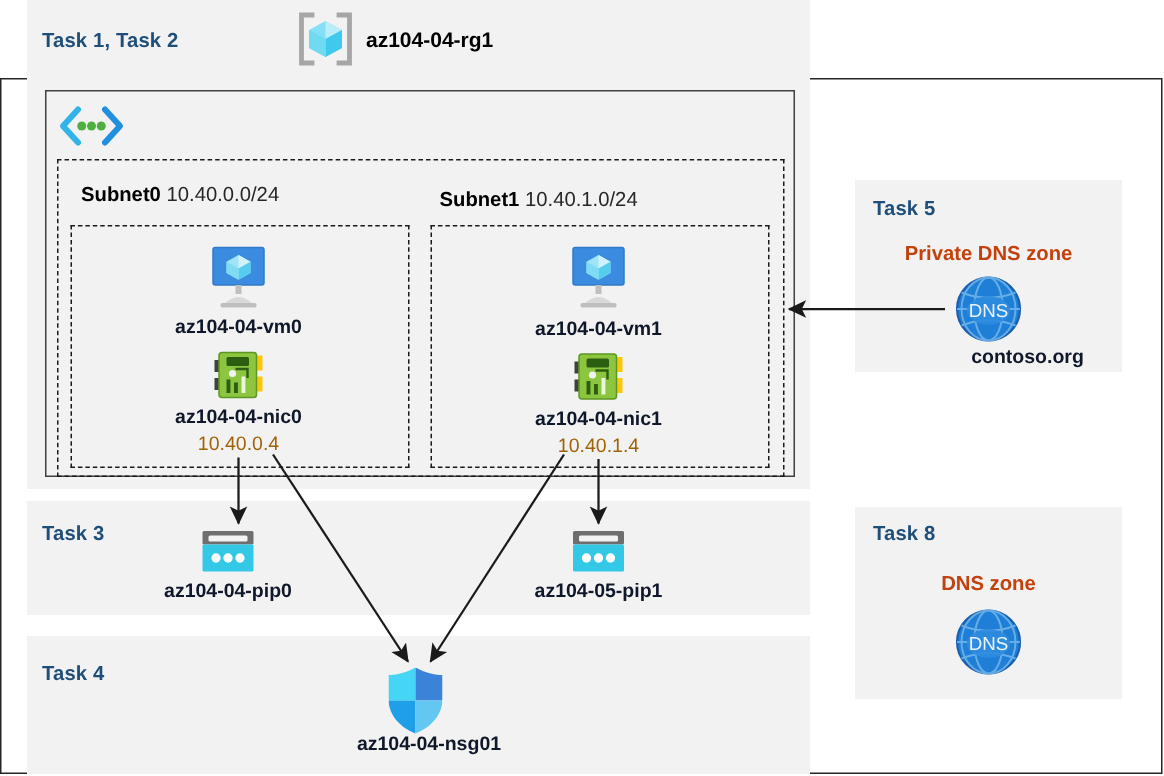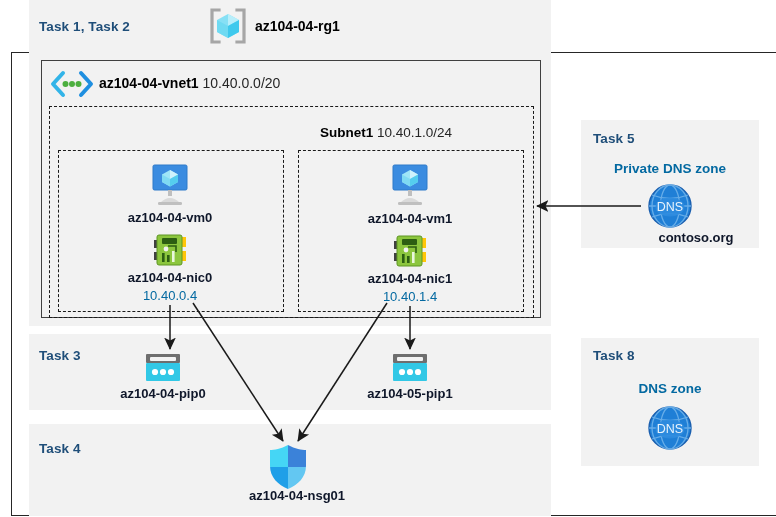--- a/index.html
+++ b/index.html
@@ -4,21 +4,21 @@
 <style>
   html,body{margin:0;padding:0;}
   body{
     width:776px;height:517px;
     background:#ffffff;
     font-family:"Liberation Sans", sans-serif;
     position:relative;
     overflow:hidden;
     -webkit-font-smoothing:antialiased;
   }
-  .canvas{position:absolute;left:0;top:0;width:613px;height:517px;margin-left:11px;}
+  .canvas{position:absolute;left:0;top:0;width:613px;height:517px;}
 
   
   .rg-panel{
     position:absolute;left:18px;top:0;width:522px;height:52px;
     background:#f2f2f2;
   }
   .outer-frame{
     position:absolute;left:0px;top:52px;width:775px;height:464px;
     border:1px solid #262626;
     box-sizing:border-box;
@@ -78,30 +78,30 @@
     font-weight:bold;
     color:#0f172a;
     white-space:nowrap;
     transform:translateX(-50%);
   }
   .res-sub{
     position:absolute;
     text-align:center;
     font-size:13px;
     font-weight:normal;
-    color:#0369a1;
+    color:#a16207;
     white-space:nowrap;
     transform:translateX(-50%);
   }
   .zone-title{
     position:absolute;
     text-align:center;
     font-size:13.5px;
     font-weight:bold;
-    color:#0369a1;
+    color:#c2410c;
     white-space:nowrap;
     transform:translateX(-50%);
   }
 
   
   .icon{position:absolute;transform:translateX(-50%);line-height:0;}
   .icon-left{position:absolute;line-height:0;}
 
   svg{display:block;overflow:visible;}
   .arrows{position:absolute;left:0;top:0;width:776px;height:517px;pointer-events:none;}
@@ -155,25 +155,25 @@
     <svg width="46" height="28" viewBox="0 0 46 28">
       <g fill="none" stroke-width="4" stroke-linecap="round" stroke-linejoin="round">
         <path d="M14 3 L4 14 L14 25" stroke="#32B4E8"></path>
         <path d="M32 3 L42 14 L32 25" stroke="#1F8FE0"></path>
       </g>
       <circle cx="16.5" cy="14" r="3" fill="#4CAF3F"></circle>
       <circle cx="23" cy="14" r="3" fill="#4CAF3F"></circle>
       <circle cx="29.5" cy="14" r="3" fill="#4CAF3F"></circle>
     </svg>
   </div>
-  <div class="hdr-name" style="left:88px;top:75px;">
-    <b>az104-04-vnet1</b><span> </span><span class="plain">10.40.0.0/20</span>
-  </div>
-
-  <div class="hdr-name" style="left:309px;top:125px;font-size:13.5px;">
+
+  <div class="hdr-name" style="left:54px;top:122px;font-size:13.5px;">
+    <b>Subnet0</b><span> </span><span class="plain">10.40.0.0/24</span>
+  </div>
+  <div class="hdr-name" style="left:293px;top:125px;font-size:13.5px;">
     <b>Subnet1</b><span> </span><span class="plain">10.40.1.0/24</span>
   </div>
 
   <div class="icon" style="left:159px;top:163px;">
     <svg width="48" height="44" viewBox="0 0 48 44">
       <rect x="7" y="2" width="34" height="25" rx="1.5" fill="#3B8CE0"></rect>
       <rect x="7" y="2" width="34" height="25" rx="1.5" fill="none" stroke="#2F7AC9" stroke-width="1"></rect>
       <g>
         <polygon points="24,7 32,11.5 32,19 24,23.5 16,19 16,11.5" fill="#9FE5F7"></polygon>
         <polygon points="24,7 32,11.5 24,16" fill="#CFF2FC"></polygon>

